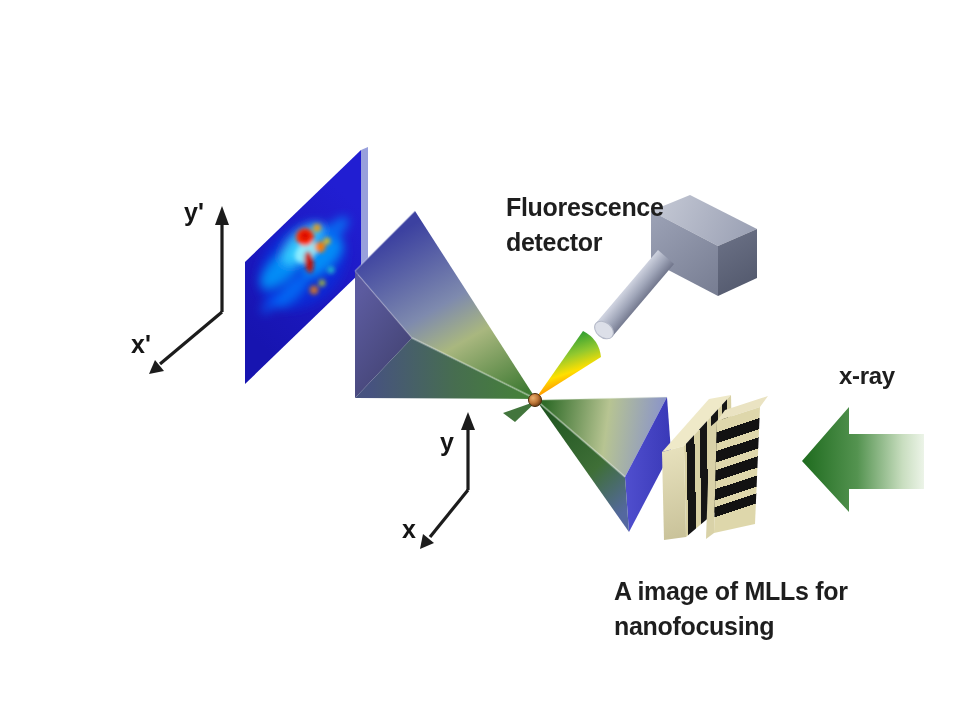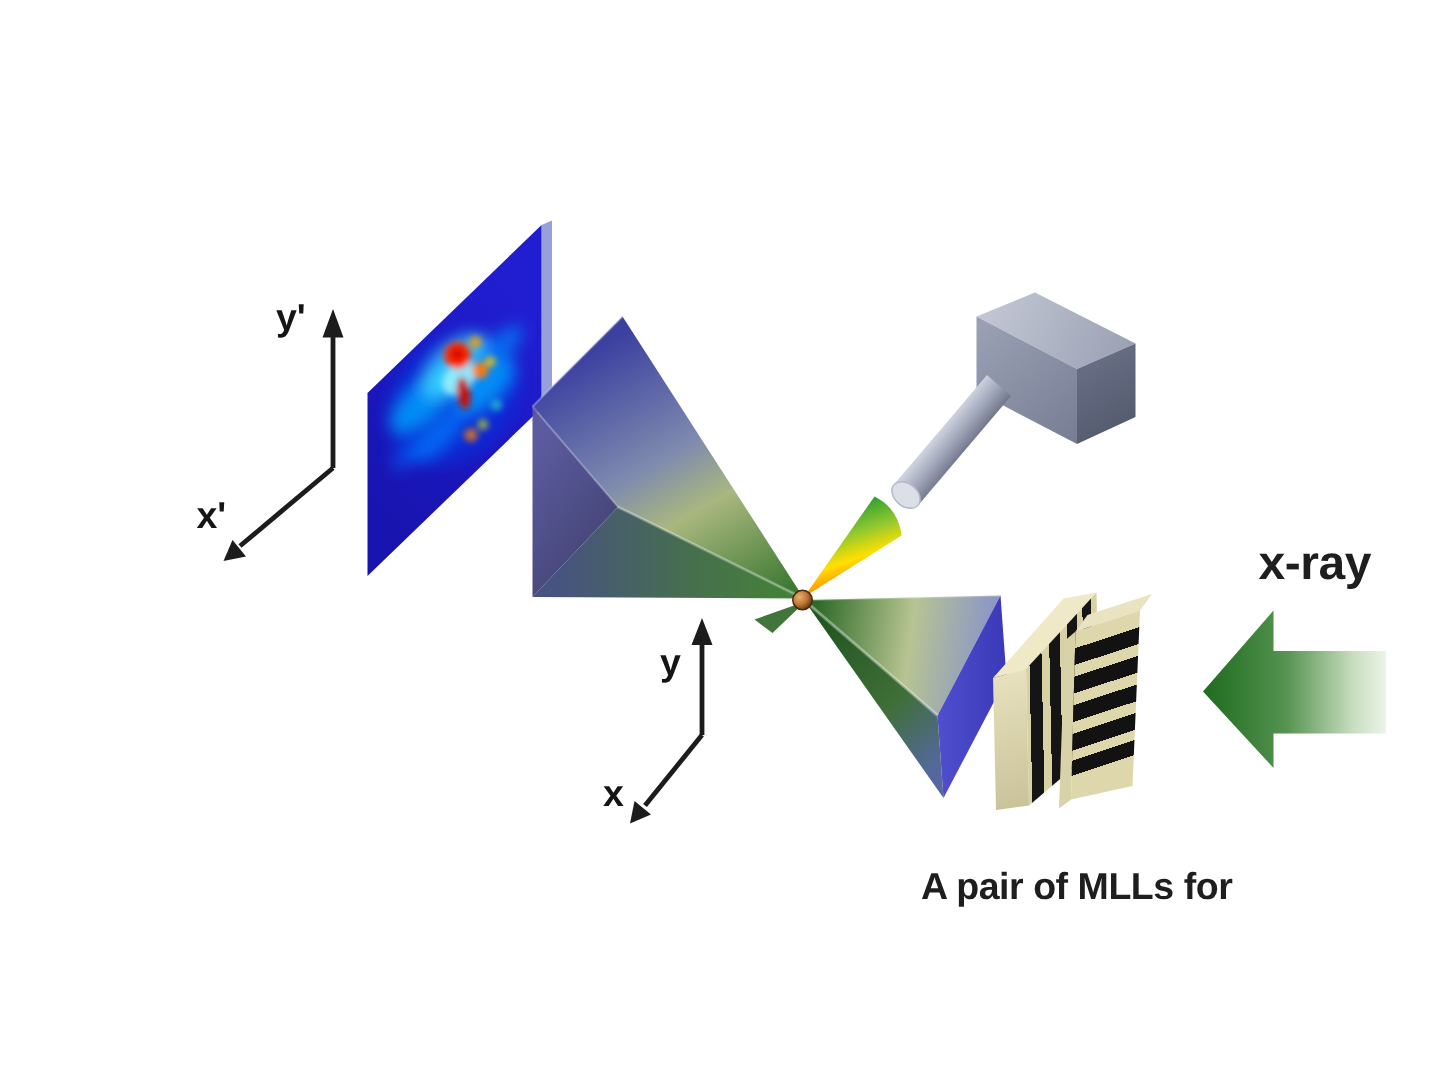--- a/index.html
+++ b/index.html
@@ -233,28 +233,33 @@
     </g>
 
     <g stroke="#1c1c1c" stroke-width="3.2" fill="#1c1c1c">
       <line x1="468" y1="490" x2="468" y2="428"></line>
       <polygon points="468,412 461,430 475,430" stroke="none"></polygon>
       <line x1="468" y1="490" x2="430" y2="537"></line>
       <polygon points="420,549 423,534 434,543" stroke="none"></polygon>
     </g>
   </svg>
 
+  <div class="lbl" style="left:506px;top:190px;">
+    <div>Fluorescence</div>
+    <div>detector</div>
+  </div>
 
   <div class="lbl" style="left:63px;top:403px;">
   </div>
 
   <div class="lbl" style="left:614px;top:574px;">
-    <div>A pair of MLLs for</div>
+    <div>A image of MLLs for</div>
+    <div>nanofocusing</div>
   </div>
 
-  <div class="lbl" style="left:839px;top:358px;font-size:32px;">x-ray</div>
+  <div class="lbl" style="left:839px;top:358px;font-size:24px;">x-ray</div>
 
   <div class="axis-lbl" style="left:184px;top:199px;">y'</div>
   <div class="axis-lbl" style="left:131px;top:331px;">x'</div>
   <div class="axis-lbl" style="left:440px;top:429px;">y</div>
   <div class="axis-lbl" style="left:402px;top:516px;">x</div>
 
 </div>
 
 </body></html>

